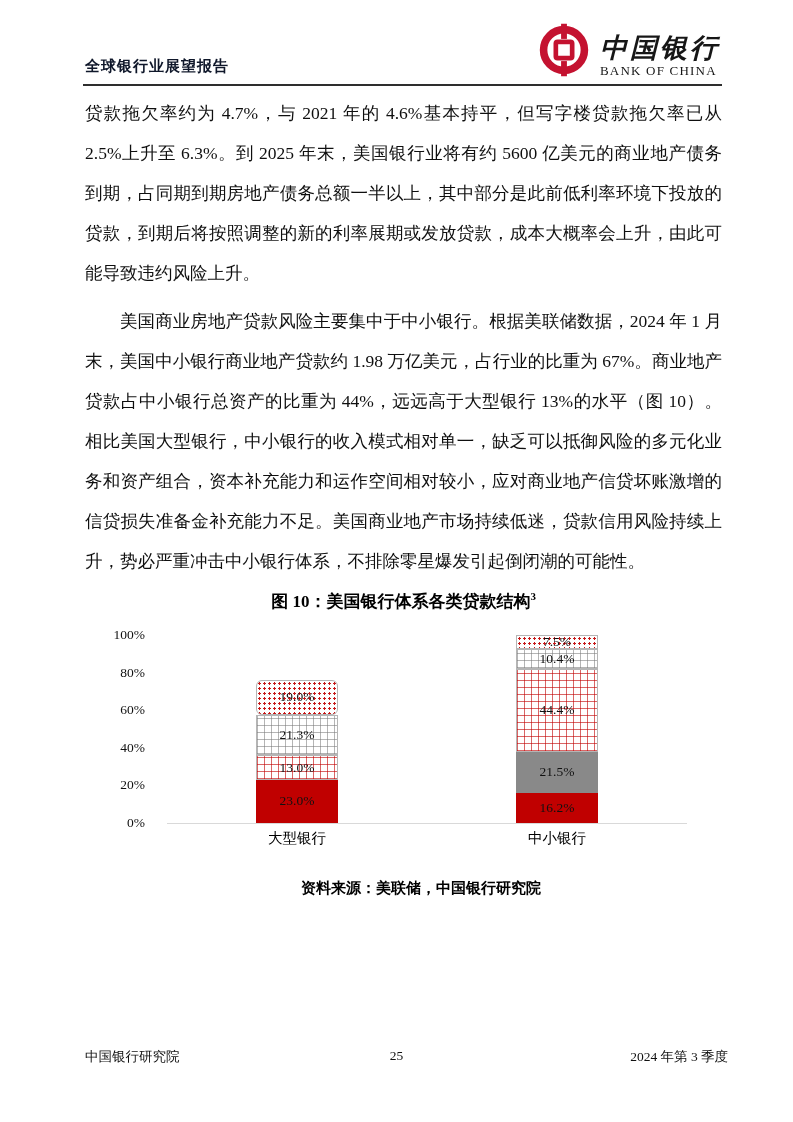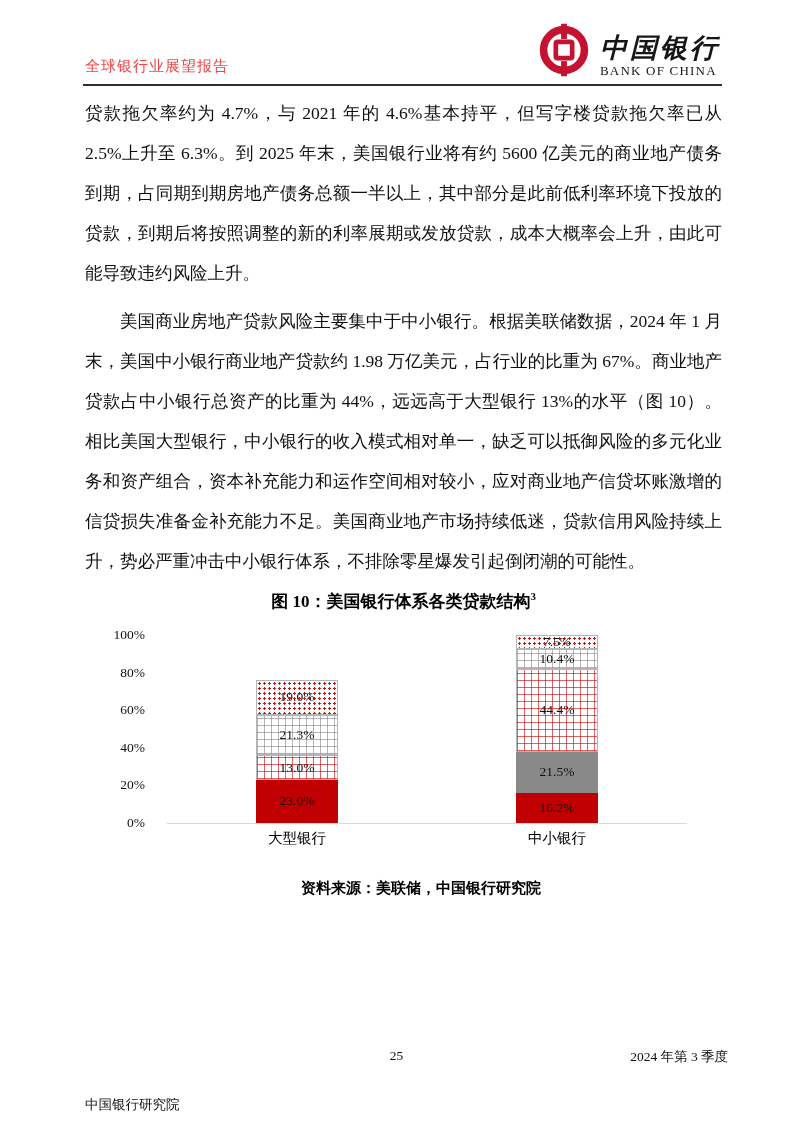--- a/index.html
+++ b/index.html
@@ -8,21 +8,21 @@
     width:793px;height:1122px;
     background:#fff;
     font-family:"Liberation Serif","DejaVu Serif",serif;
     color:#1a1a1a;
     overflow:hidden;
   }
   
   .header{position:absolute;top:20px;left:85px;width:637px;height:62px;}
   .report-title{
     position:absolute;left:0;bottom:6px;
-    font-size:15px;font-weight:normal;letter-spacing:1px;color:#ef4444;text-align:center;
+    font-size:15px;font-weight:bold;letter-spacing:1px;color:#0f172a;text-align:center;
   }
   .logo{position:absolute;right:2px;top:2px;display:flex;align-items:flex-end;}
   .logo-emblem{width:56px;height:56px;margin-right:8px;}
   .logo-text{display:flex;flex-direction:column;line-height:1.05;}
   .logo-cn{font-size:27px;font-weight:bold;color:#161616;letter-spacing:3px;font-style:italic;}
   .logo-en{font-size:13px;color:#161616;letter-spacing:1.2px;margin-top:2px;}
   .header-rule{position:absolute;top:84px;left:83px;width:639px;border-top:2px solid #2e2e2e;}
   
   .body-text{position:absolute;top:93px;left:85px;width:637px;}
   .body-text p{
@@ -95,21 +95,21 @@
   .swatch.s-red-grid,.swatch.s-gray-grid,.swatch.s-red-dots{border:1px solid #9a9a9a;}
   .legend-label{font-size:13px;font-weight:bold;color:#111;white-space:nowrap;}
   .figure-source{margin:26px 0 0 35px;font-size:15px;font-weight:bold;color:#000;text-align:center;}
   
   .footnote{position:absolute;top:995px;left:85px;width:637px;}
   .footnote-rule{width:220px;margin-left:-23px;border-top:2px solid #1c1c1c;}
   .footnote-text{margin-top:9px;font-size:11.5px;color:#111;}
   .footnote-text sup{font-size:8.5px;margin-right:4px;}
   
   .footer{position:absolute;top:1048px;left:0;width:793px;height:20px;font-size:13.5px;color:#111;}
-  .footer-left{position:absolute;left:85px;margin-top:48px;}
+  .footer-left{position:absolute;left:85px;}
   .footer-page{position:absolute;left:50%;transform:translateX(-50%);}
   .footer-right{position:absolute;right:65px;}
 </style>
 </head>
 <body>
 
 <div class="page">
 
   <div class="header">
     <div class="report-title">全球银行业展望报告</div>
@@ -151,21 +151,21 @@
           <div class="bar">
             <div class="seg s-solid-red" style="height: 23%;">
               <span class="seg-label">23.0%</span>
             </div>
             <div class="seg s-red-grid" style="height: 13%;">
               <span class="seg-label">13.0%</span>
             </div>
             <div class="seg s-gray-grid" style="height: 21.3%;">
               <span class="seg-label">21.3%</span>
             </div>
-            <div class="seg s-red-dots" style="height: 19%;">
+            <div class="seg s-red-dots" style="height: 19%; border-radius: 6px;">
               <span class="seg-label">19.0%</span>
             </div>
           </div>
           <div class="bar">
             <div class="seg s-solid-red" style="height: 16.2%;">
               <span class="seg-label">16.2%</span>
             </div>
             <div class="seg s-solid-gray" style="height: 21.5%;">
               <span class="seg-label">21.5%</span>
             </div>

